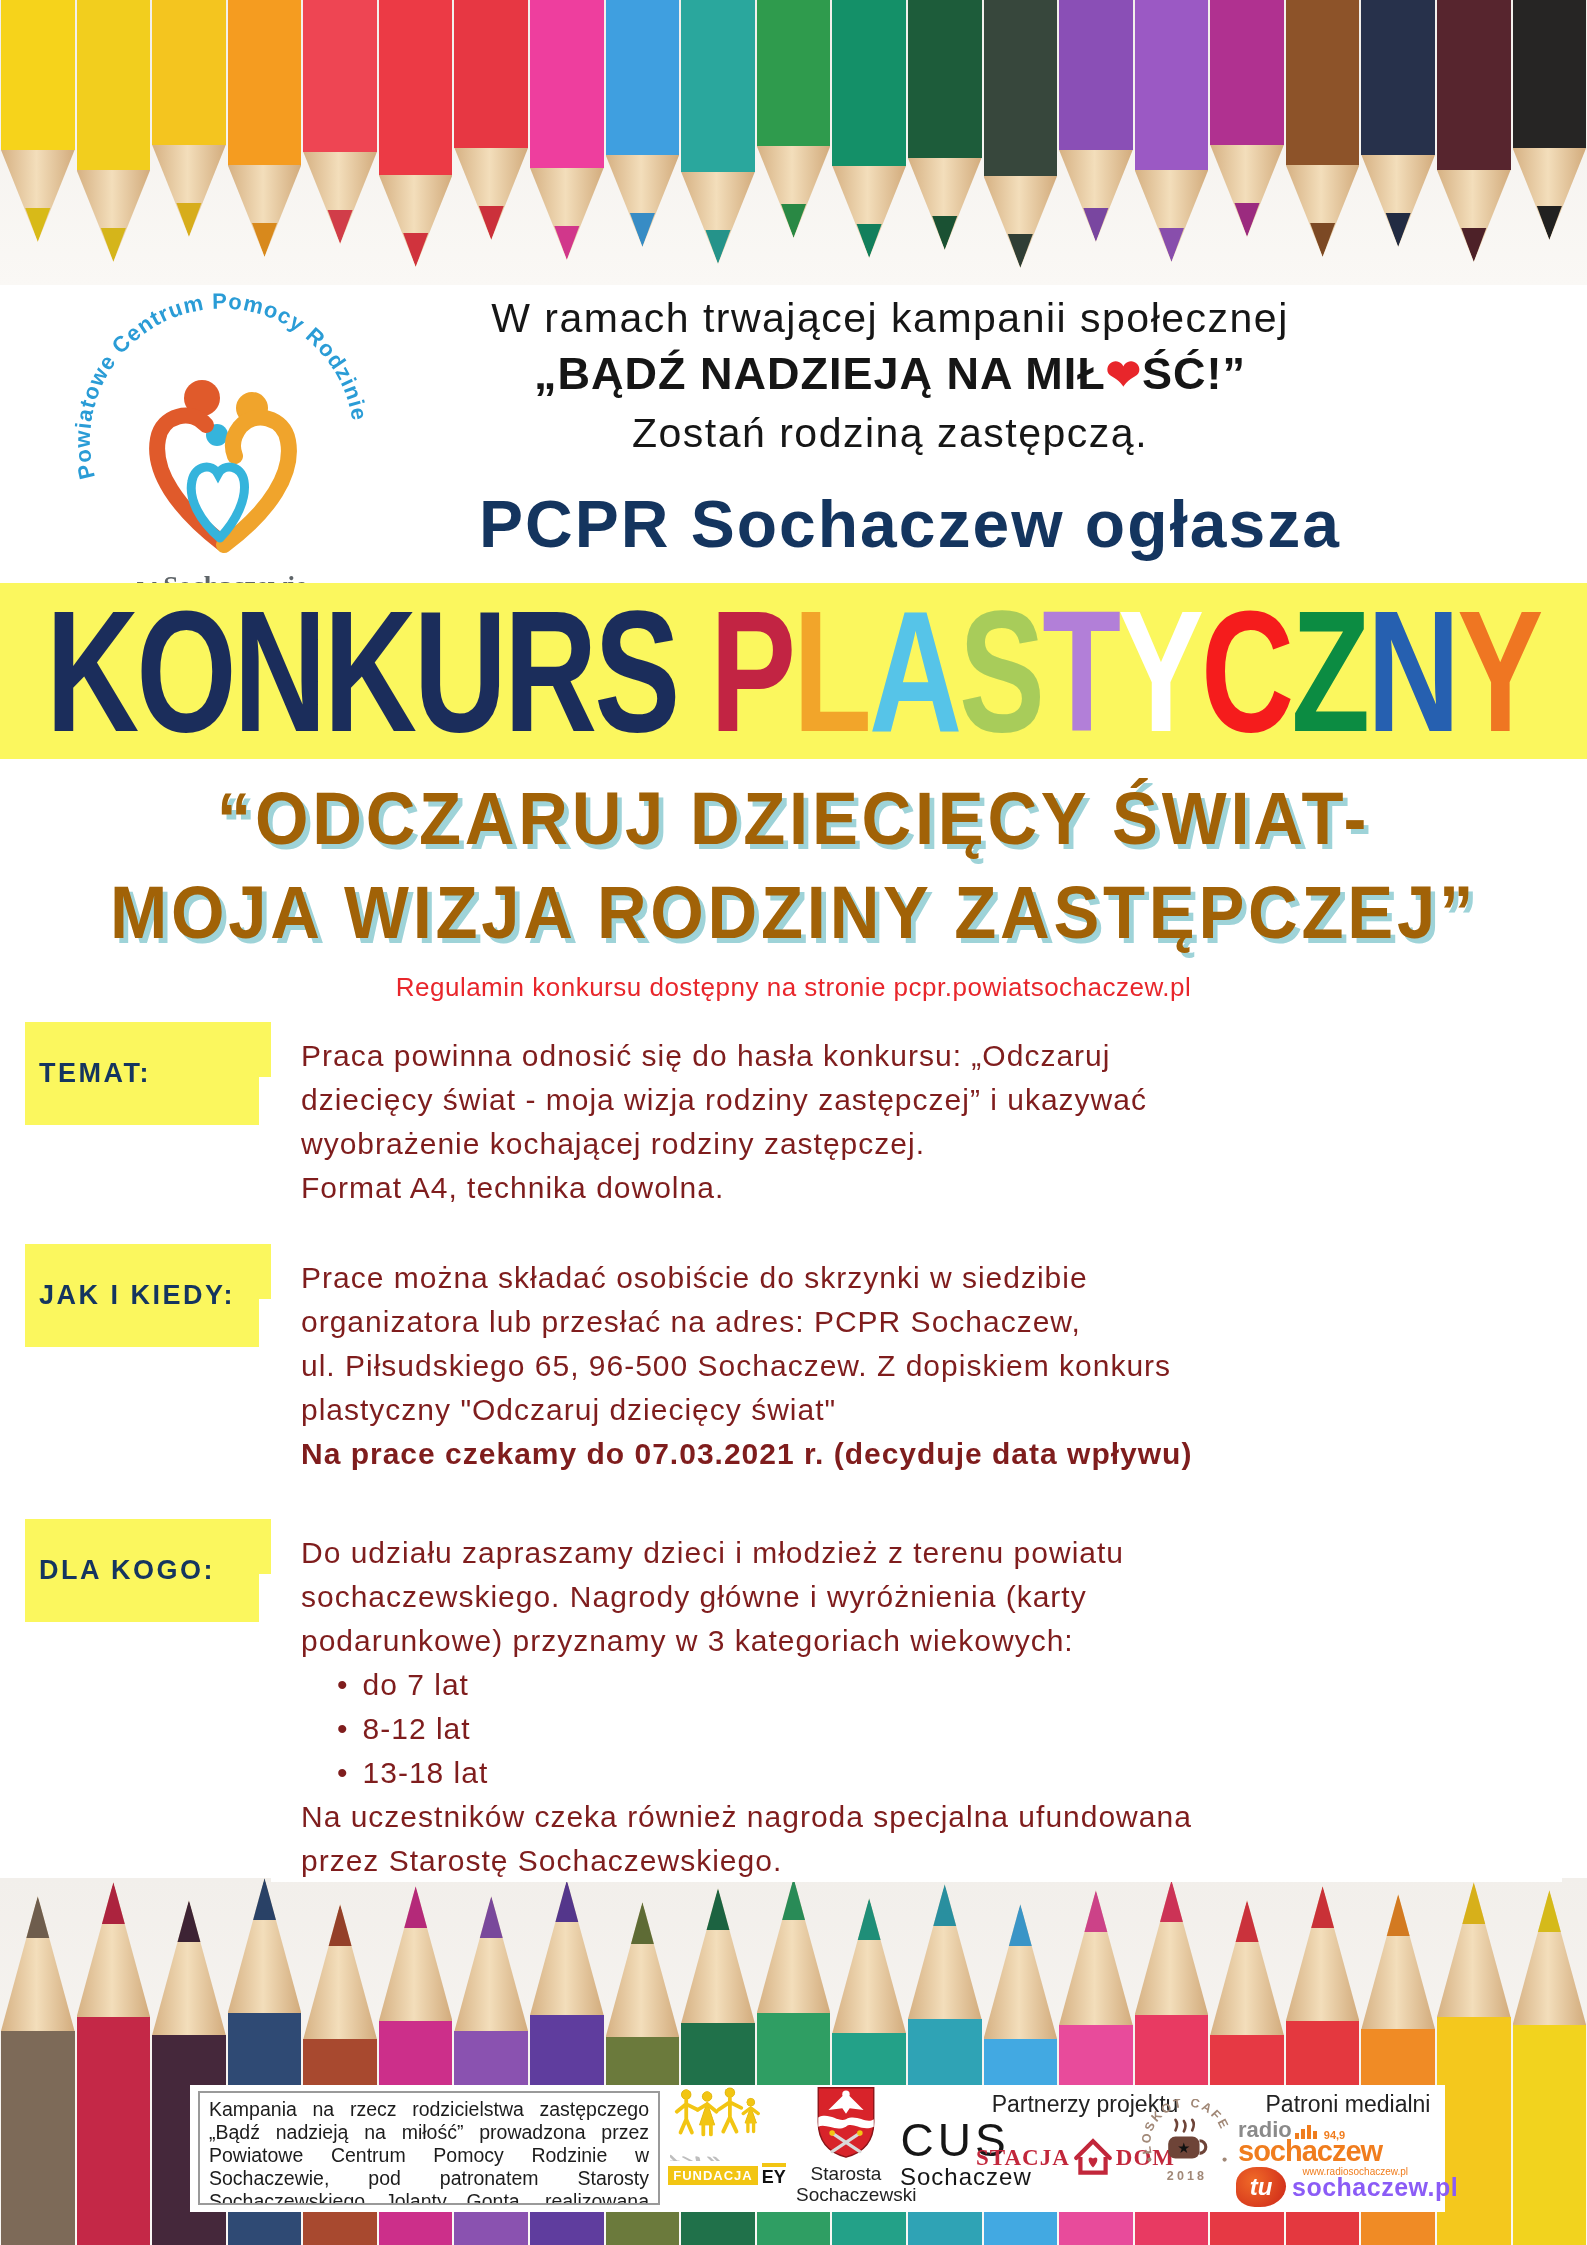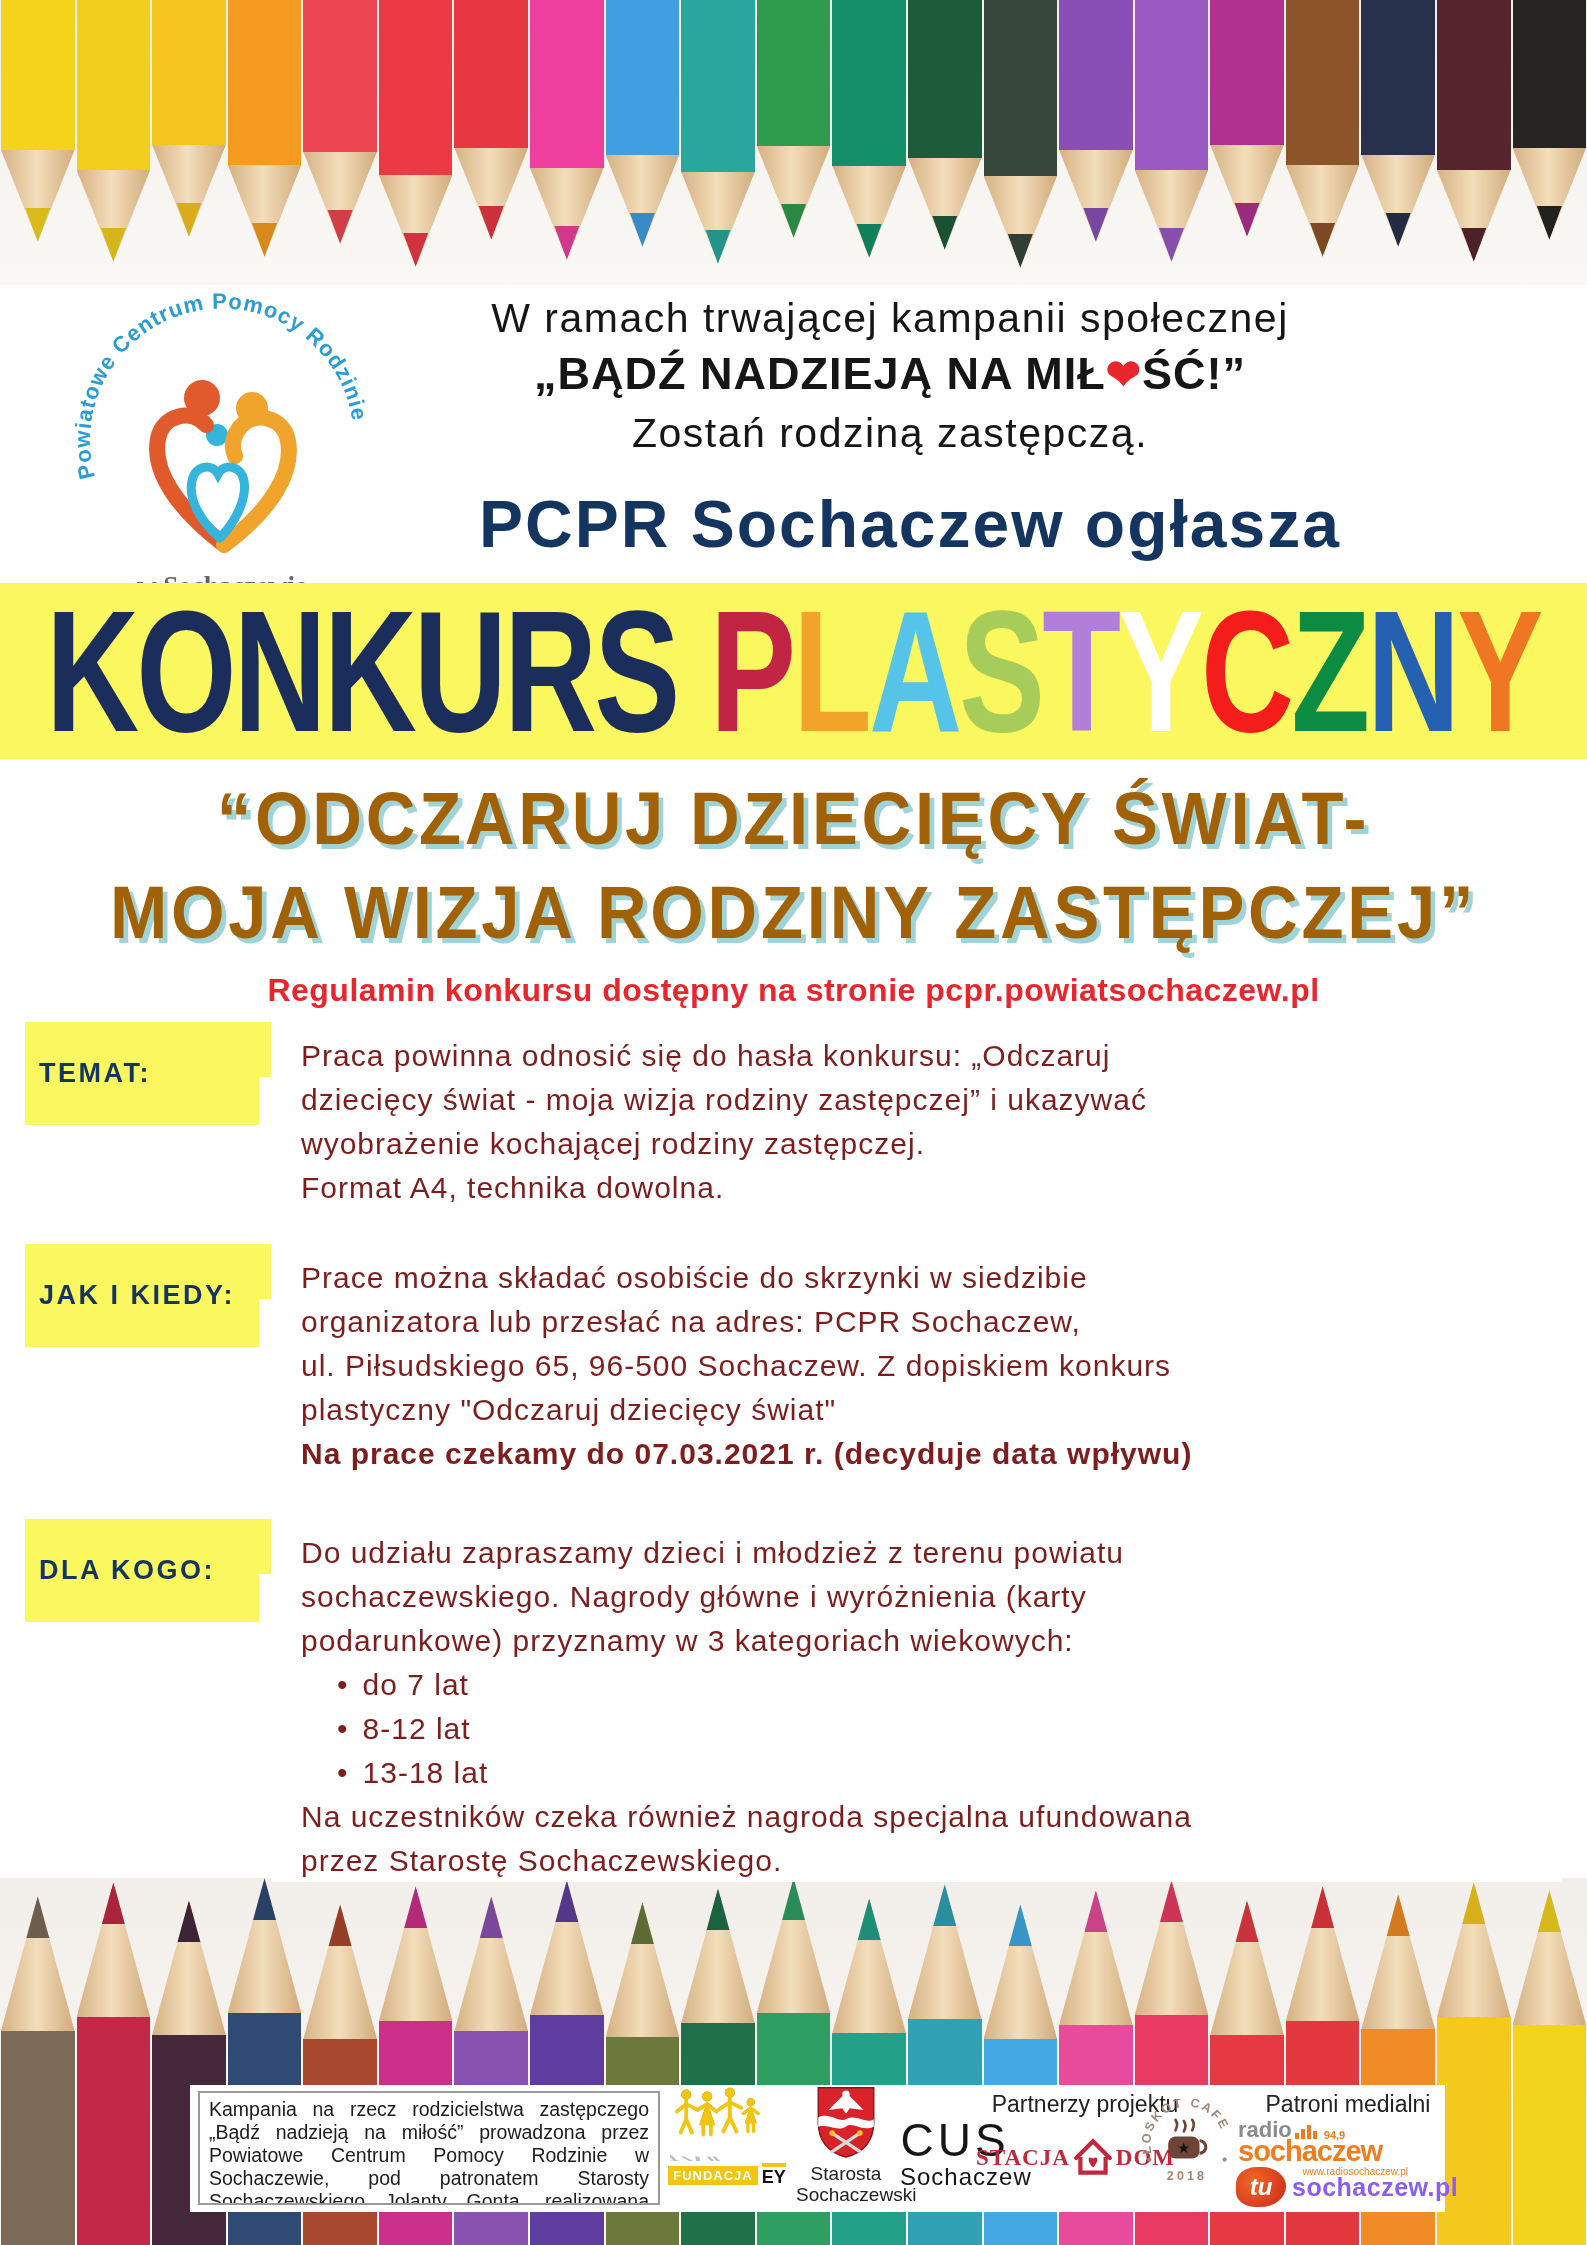--- a/index.html
+++ b/index.html
@@ -33,21 +33,21 @@
           display:flex;align-items:center;justify-content:center;}
   .banner-text{white-space:nowrap;font-weight:700;font-size:172px;letter-spacing:-4px;
                transform:scaleX(0.75);transform-origin:center;line-height:1;}
   .banner-text span{display:inline;}
   
   .teal-title{position:absolute;left:0;right:0;top:772px;text-align:center;z-index:2;color:#a16207;
               font-weight:700;}
   .teal-line{font-size:74px;letter-spacing:4px;line-height:94px;transform:scaleX(0.93);transform-origin:center;
              text-shadow:5px 5px 0 #9ed3d8;white-space:nowrap;}
   .regulation{position:absolute;left:0;right:0;top:972px;text-align:center;z-index:2;
-              color:#e8262b;font-size:32px;font-weight:700;letter-spacing:0.5px;}
+              color:#e8262b;font-size:26px;font-weight:400;letter-spacing:0.5px;}
   
   .sections{position:absolute;left:25px;right:25px;top:1022px;z-index:3;}
   .section{position:relative;margin-bottom:22px;}
   .sec-bar{position:absolute;top:0;left:0;right:0;height:55px;background:#fbf75e;}
   .sec-label{position:absolute;top:0;left:0;width:234px;height:103px;background:#fbf75e;
              color:#14355f;font-weight:700;font-size:27px;letter-spacing:2.5px;
              display:flex;align-items:center;padding-left:14px;box-sizing:border-box;}
   .sec-content{position:absolute;top:0;left:246px;right:0;bottom:0;background:#ffffff;
                padding:12px 0 0 30px;box-sizing:border-box;}
   .line{font-size:30px;line-height:44px;color:#7f1d1d;letter-spacing:1px;white-space:nowrap;}

